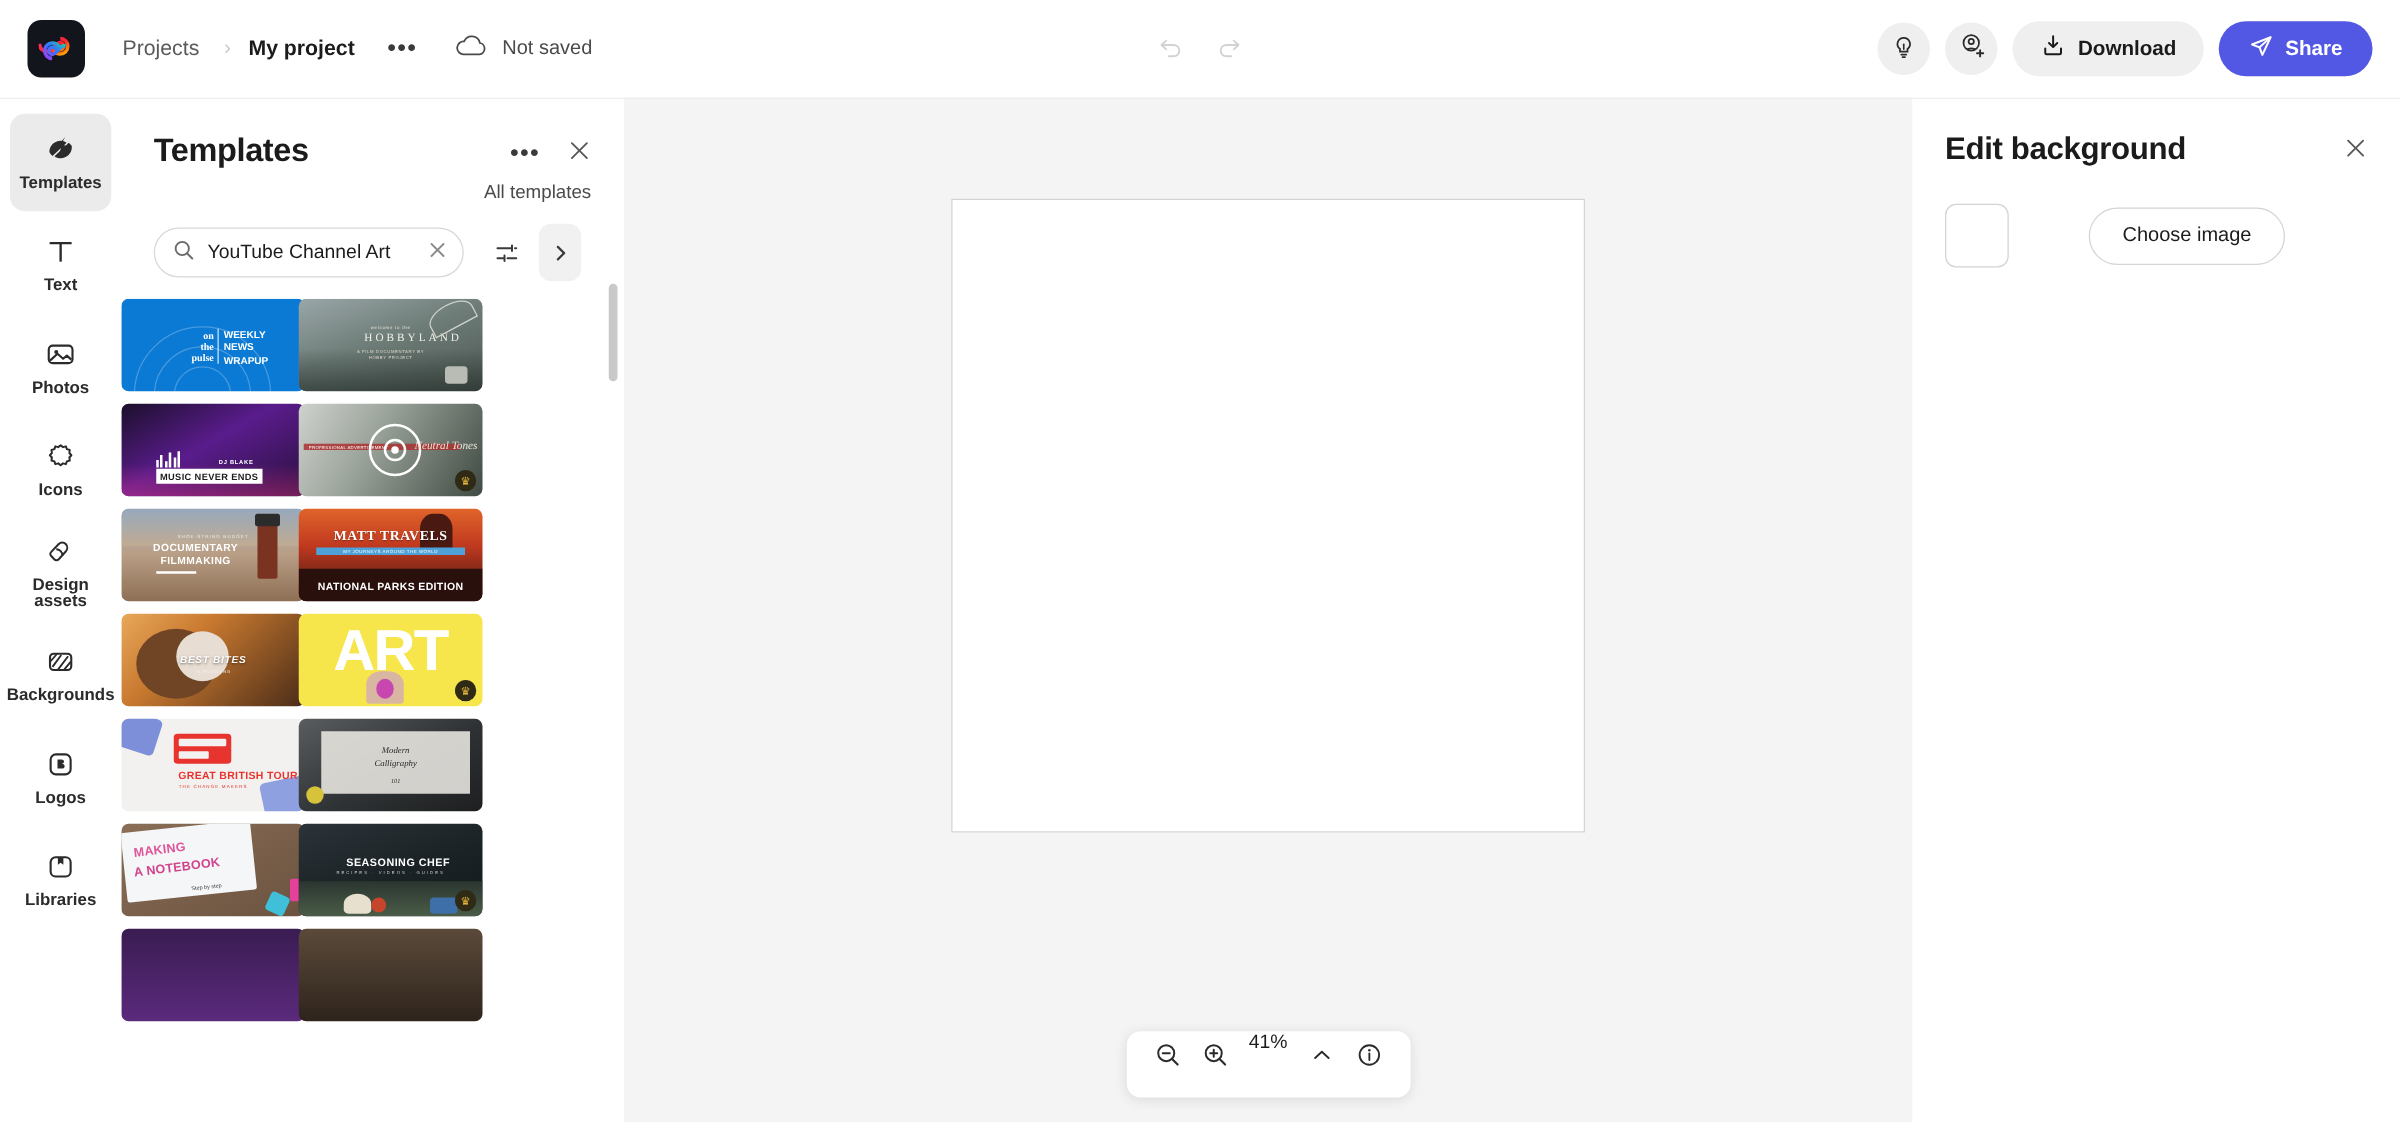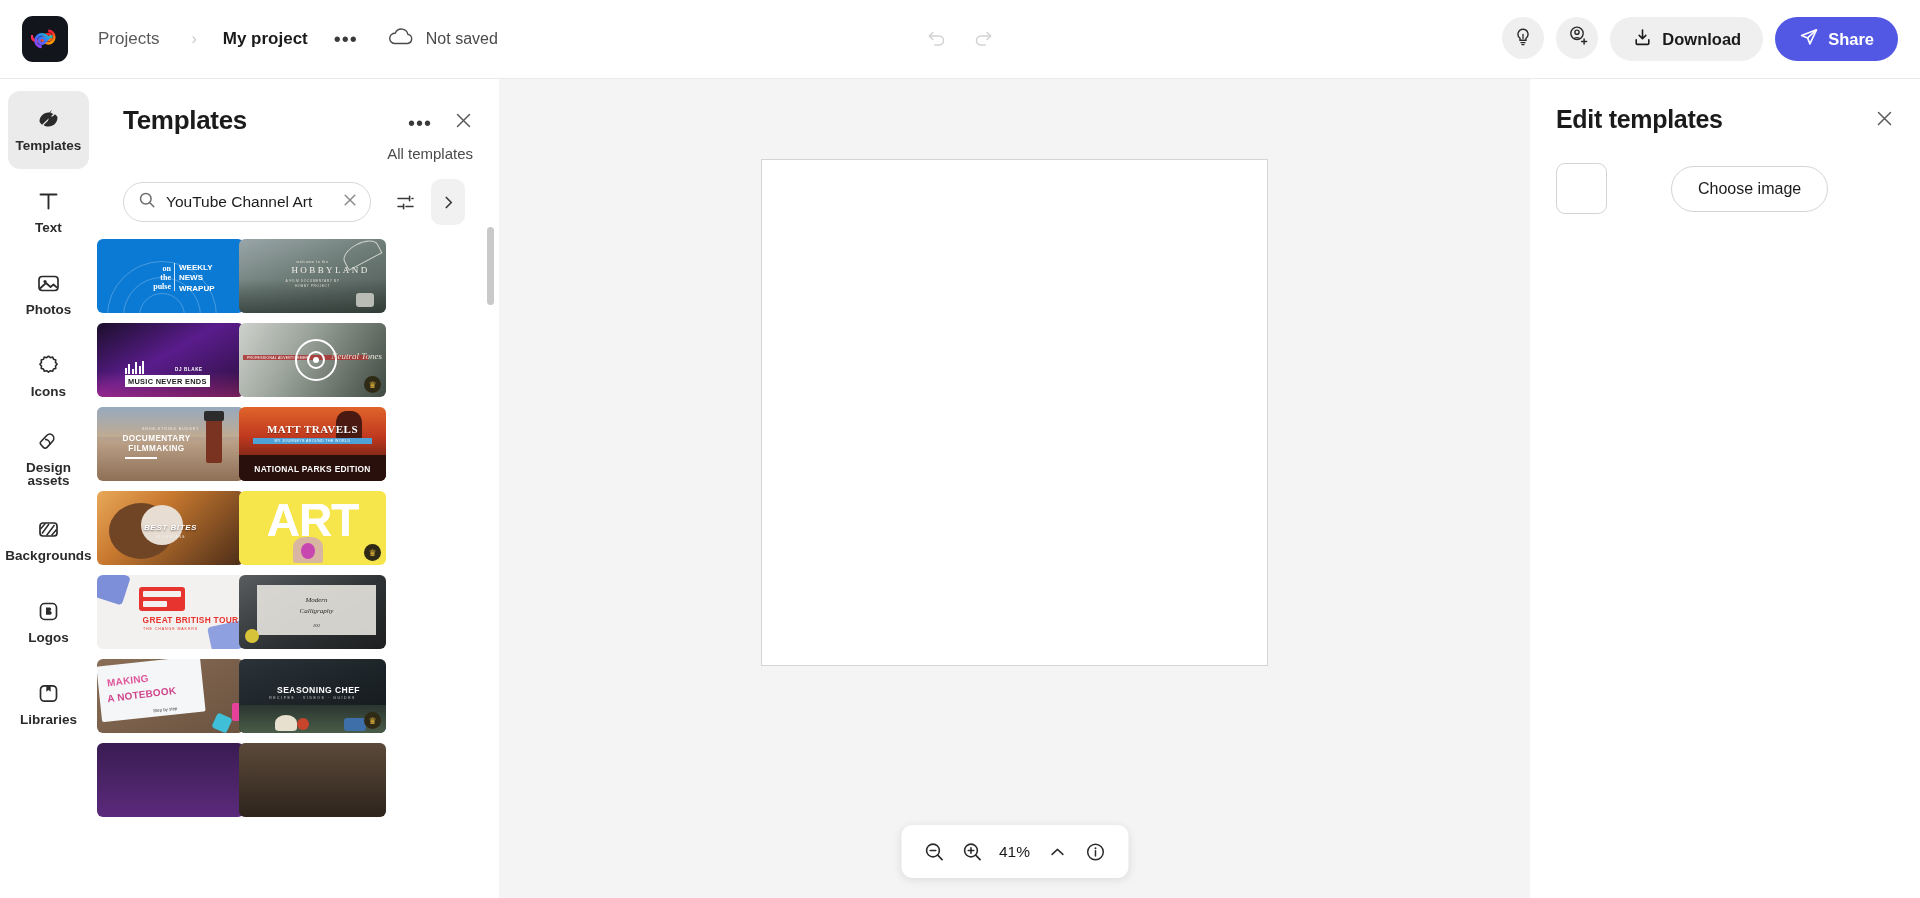--- a/index.html
+++ b/index.html
@@ -20,21 +20,21 @@
     padding: 0 22px;
     position: relative; z-index: 40;
   }
   .logo-tile {
     width: 46px; height: 46px; border-radius: 11px;
     background: #12151c;
     display: flex; align-items: center; justify-content: center;
     margin-right: 24px;
     flex: 0 0 auto;
   }
-  .breadcrumb { display: flex; align-items: center; gap: 12px; }
+  .breadcrumb { display: flex; align-items: center; gap: 0px; }
   .crumb-projects {
     font-size: 17px; color: #5a5a5a; padding: 4px 6px; border-radius: 4px;
     cursor: pointer; white-space: nowrap;
   }
   .crumb-sep { color: #c9c9c9; font-size: 16px; margin: 0 14px; user-select: none; }
   .crumb-current {
     font-size: 17px; font-weight: bold; color: #1b1b1b; white-space: nowrap;
   }
   .dots-btn {
     margin-left: 22px; font-size: 20px; letter-spacing: 1px; color: #3a3a3a;
@@ -46,21 +46,21 @@
   }
   .header-center {
     position: absolute; left: 50%; transform: translateX(-50%);
     display: flex; align-items: center; gap: 14px;
   }
   .hist-btn {
     width: 34px; height: 34px; display: flex; align-items: center; justify-content: center;
     color: #d0d0d0; border-radius: 6px;
   }
   .header-right {
-    margin-left: auto; display: flex; gap: 12px;
+    margin-left: auto; display: flex; align-items: center; gap: 12px;
   }
   .round-icon-btn {
     width: 42px; height: 42px; border-radius: 21px; background: #efefef;
     display: flex; align-items: center; justify-content: center; cursor: pointer;
     border: none;
   }
   .pill-btn {
     height: 44px; border-radius: 22px; background: #efefef; border: none;
     display: flex; align-items: center; gap: 9px; padding: 0 22px;
     font-size: 16.5px; font-weight: bold; color: #1b1b1b; cursor: pointer;
@@ -145,21 +145,21 @@
     position: relative; display: flex; align-items: flex-start; justify-content: center;
   }
   .artboard {
     width: 507px; height: 507px; background: #ffffff; border: 1px solid #d4d4d4;
     margin-top: 80px;
   }
   .zoom-bar {
     position: absolute; left: 50%; transform: translateX(-50%); bottom: 20px;
     height: 53px; background: #ffffff; border-radius: 11px;
     box-shadow: 0 2px 10px rgba(0,0,0,.10);
-    display: flex; align-items: center; gap: 0; padding: 0 14px;
+    display: flex; align-items: flex-start; gap: 0; padding: 0 14px;
   }
   .zb-btn { width: 38px; height: 38px; display: flex; align-items: center; justify-content: center; cursor: pointer; border-radius: 6px; }
   .zoom-pct { font-size: 15.5px; color: #1b1b1b; padding: 0 8px; min-width: 44px; text-align: center; }
 
   
   .right-panel {
     width: 390px; min-width: 390px; background: #ffffff;
     border-top: 1px solid #eaeaea;
     padding: 26px 26px 0 26px; position: relative; z-index: 20;
   }
@@ -555,21 +555,21 @@
               <circle cx="11" cy="11" r="7.8" fill="none" stroke="#2b2b2b" stroke-width="1.5"></circle>
               <circle cx="11" cy="7.2" r="1" fill="#2b2b2b"></circle>
               <path d="M11 9.8v5.2" stroke="#2b2b2b" stroke-width="1.5" stroke-linecap="round"></path>
             </svg>
         </div>
       </div>
     </div>
 
     <div class="right-panel">
       <div class="rp-head">
-        <div class="rp-title">Edit templates</div>
+        <div class="rp-title">Edit background</div>
         <div class="rp-close">
           <svg width="19" height="19" viewBox="0 0 19 19">
               <path d="M3.5 3.5 15.5 15.5M15.5 3.5 3.5 15.5" stroke="#5a5a5a" stroke-width="1.5" stroke-linecap="round"></path>
             </svg>
         </div>
       </div>
       <div class="rp-row">
         <div class="swatch"></div>
         <button class="choose-btn">Choose image</button>
       </div>

